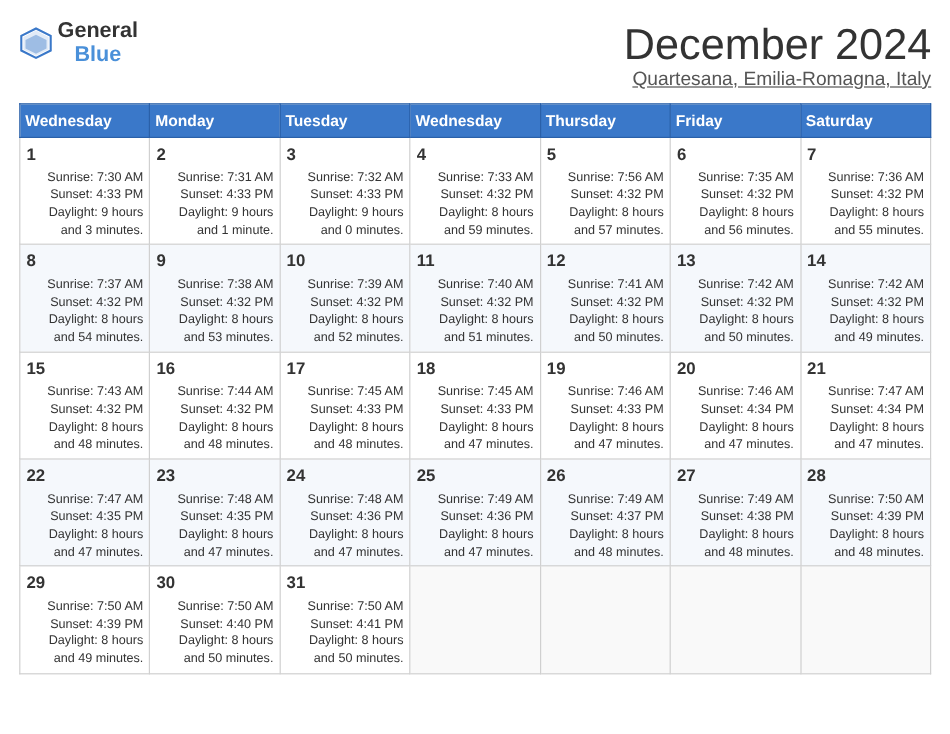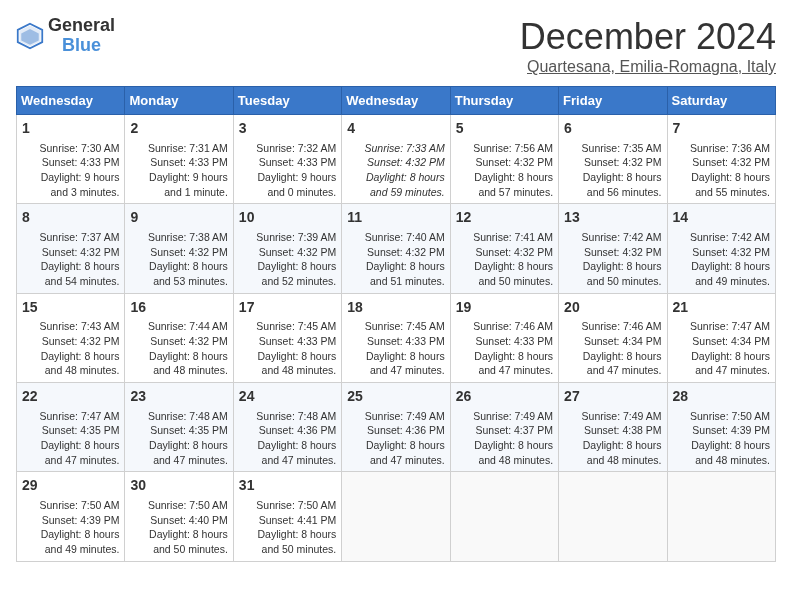--- a/index.html
+++ b/index.html
@@ -142,21 +142,21 @@
         </td>
         <td>
           <span class="day-number">3</span>
           <div class="cell-content" style="white-space: pre-line;">Sunrise: 7:32 AM
 Sunset: 4:33 PM
 Daylight: 9 hours
 and 0 minutes.</div>
         </td>
         <td>
           <span class="day-number">4</span>
-          <div class="cell-content" style="white-space: pre-line; font-style: italic;">Sunrise: 7:33 AM
+          <div class="cell-content" style="white-space: pre-line;">Sunrise: 7:33 AM
 Sunset: 4:32 PM
 Daylight: 8 hours
 and 59 minutes.</div>
         </td>
         <td>
           <span class="day-number">5</span>
           <div class="cell-content" style="white-space: pre-line;">Sunrise: 7:56 AM
 Sunset: 4:32 PM
 Daylight: 8 hours
 and 57 minutes.</div>

